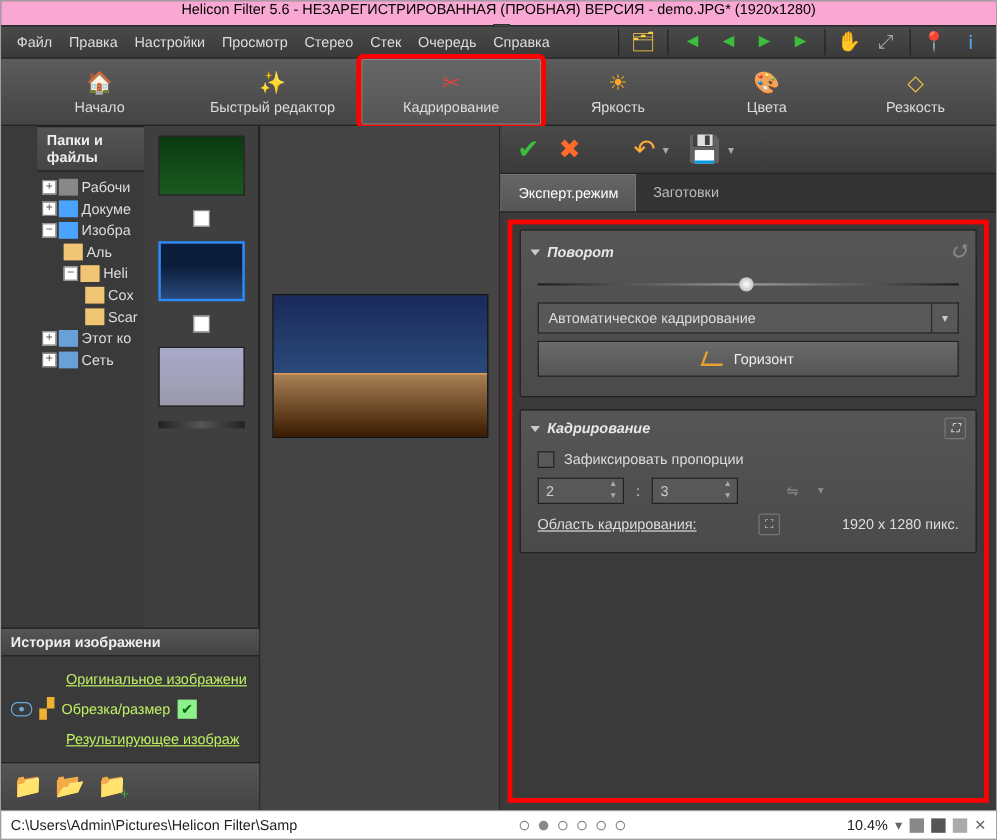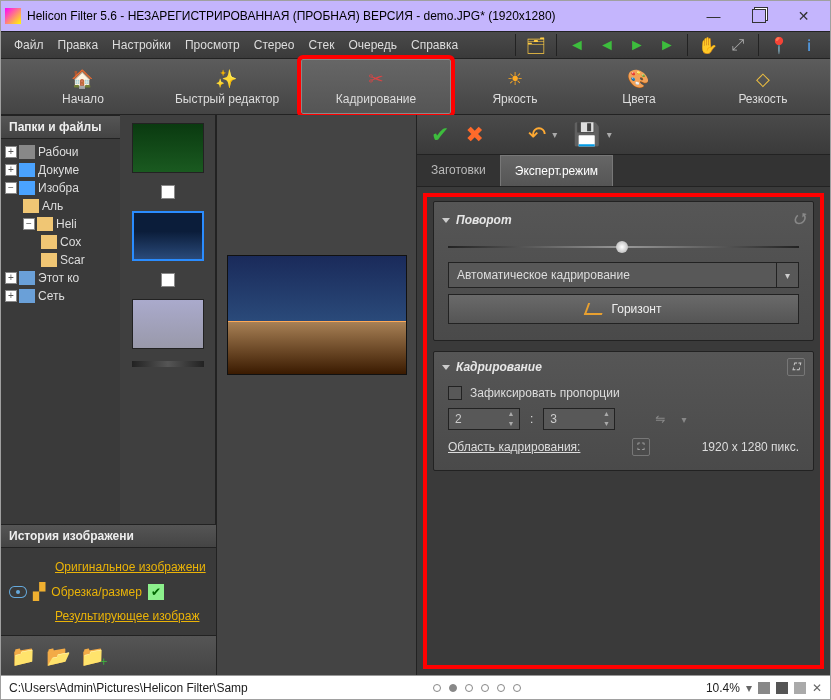--- a/index.html
+++ b/index.html
@@ -1,19 +1,19 @@
 <!DOCTYPE html>
 <html><head>
 <meta charset="utf-8">
 <style>
   * { box-sizing: border-box; margin: 0; padding: 0; font-family: "Segoe UI", Tahoma, sans-serif; }
   body { background: #fff; }
   .window { width: 831px; height: 700px; border: 1px solid #a0a0a0; background: #3c3c3c; position: relative; display: flex; flex-direction: column; }
   
-  .titlebar { height: 30px; background: #c4b5fd; display: flex; align-items: center; padding: 0 4px; color: #000; font-size: 12px; }
+  .titlebar { height: 20px; background: #f9a8d4; display: flex; align-items: center; padding: 0 4px; color: #000; font-size: 12px; flex-direction: column; }
   .titlebar .appicon { width: 16px; height: 16px; margin-right: 6px; background: linear-gradient(135deg,#ff00ff,#ffff00); }
   .titlebar .title { flex: 1; }
   .winbtns { display: flex; }
   .winbtn { width: 45px; height: 28px; display: flex; align-items: center; justify-content: center; font-size: 14px; color: #333; }
   .winbtn.rest::before { content: ""; width: 12px; height: 12px; border: 1px solid #333; box-shadow: 2px -2px 0 -1px #fff, 2px -2px 0 0 #333; }
   
   .menubar { height: 28px; background: linear-gradient(#4a4a4a,#3a3a3a); display: flex; align-items: center; padding: 0 6px; color: #ddd; font-size: 12px; border-top: 1px solid #222; border-bottom: 1px solid #222; }
   .menubar .menuitem { padding: 0 7px; cursor: default; }
   .menubar .spacer { flex: 1; }
   .menubar .ticon { width: 22px; height: 22px; margin: 0 4px; display: inline-flex; align-items: center; justify-content: center; font-size: 16px; }
@@ -35,21 +35,21 @@
   .panelhdr { background: linear-gradient(#555,#444); color: #eee; font-size: 12px; font-weight: bold; padding: 4px 8px; border-top: 1px solid #222; border-bottom: 1px solid #222; }
   .tree { font-size: 12px; color: #ddd; padding: 4px 4px; overflow:hidden;}
   .tree .row { display: flex; align-items: center; height: 18px; white-space: nowrap; }
   .tree .exp { width: 12px; text-align: center; color: #555; background:#fff; font-size:10px; line-height:10px; border:1px solid #888; margin-right:2px;}
   .tree .fi { width: 16px; height: 14px; margin-right: 3px; }
   .fi.drive { background: #888; }
   .fi.folder { background: #f0c674; }
   .fi.blue { background: #4aa3ff; }
   .history { font-size: 12px; color: #ddd; padding: 8px; }
   .history .hrow { display:flex; align-items:center; padding:4px 0; gap:6px;}
-  .history .hlabel { color:#eab308; text-decoration: underline; }
+  .history .hlabel { color:#bef264; text-decoration: underline; }
   .eye { width:18px; height:12px; border:1px solid #66aadd; border-radius: 60% / 100%; position:relative;}
   .eye::after{content:"";position:absolute;width:4px;height:4px;background:#66aadd;border-radius:50%;top:3px;left:6px;}
   .chip { width:16px;height:16px; background:#8cf08c; display:inline-flex; align-items:center; justify-content:center; color:#060;}
   .tbtm { height:40px; background: linear-gradient(#555,#444); display:flex; align-items:center; gap:10px; padding:0 10px; border-top:1px solid #222;}
   .tbtm .ic{ font-size:20px; color:#f0c674;}
   
   .thumbs { width: 96px; background:#3f3f3f; border-right:1px solid #222; display:flex; flex-direction:column; align-items:center; gap:12px; padding:8px 0; overflow:hidden;}
   .thumb { width:72px; height:50px; border:1px solid #222; }
   .thumb.t1{background:linear-gradient(#0a3a10,#1a5a20);}
   .thumb.t2{background:linear-gradient(#0b1d3a 40%,#2a4a7a);}
@@ -162,21 +162,21 @@
     <div class="mode" style="width:120px">
       <span class="micon" style="color:#f0c040">◇</span>
       <span>Резкость</span>
     </div>
   </div>
 
   <div class="mainarea">
 
     <div class="leftcol">
       <div style="display:flex; flex:1; overflow:hidden;">
-        <div style="flex:1; display:flex; flex-direction:column;">
+        <div style="flex:1; display:flex; flex-direction:column;margin-left:30px;">
           <div class="panelhdr">Папки и файлы</div>
           <div class="tree" style="flex:1;">
             <div class="row">
                 <span class="exp">+</span>
                 <span class="fi drive"></span>
                 <span>Рабочи</span>
               </div>
             <div class="row">
                 <span class="exp">+</span>
                 <span class="fi blue"></span>
@@ -261,22 +261,22 @@
       <div class="rtoolbar">
         <span class="rt ok">✔</span>
         <span class="rt no">✖</span>
         <span style="flex:0 0 12px"></span>
         <span class="rt undo">↶</span>
           <span class="drop">▾</span>
         <span class="rt save">💾</span>
           <span class="drop">▾</span>
       </div>
       <div class="tabs">
+        <div class="tab active">Эксперт.режим</div>
         <div class="tab">Заготовки</div>
-        <div class="tab active">Эксперт.режим</div>
       </div>
 
       <div class="panelbody">
 
         <div class="section">
           <div class="sechdr">
               <span class="tw"></span>
               <span>Поворот</span>
               <span style="flex:1"></span>
               <span style="color:#888;font-size:14px;">⭯</span>

